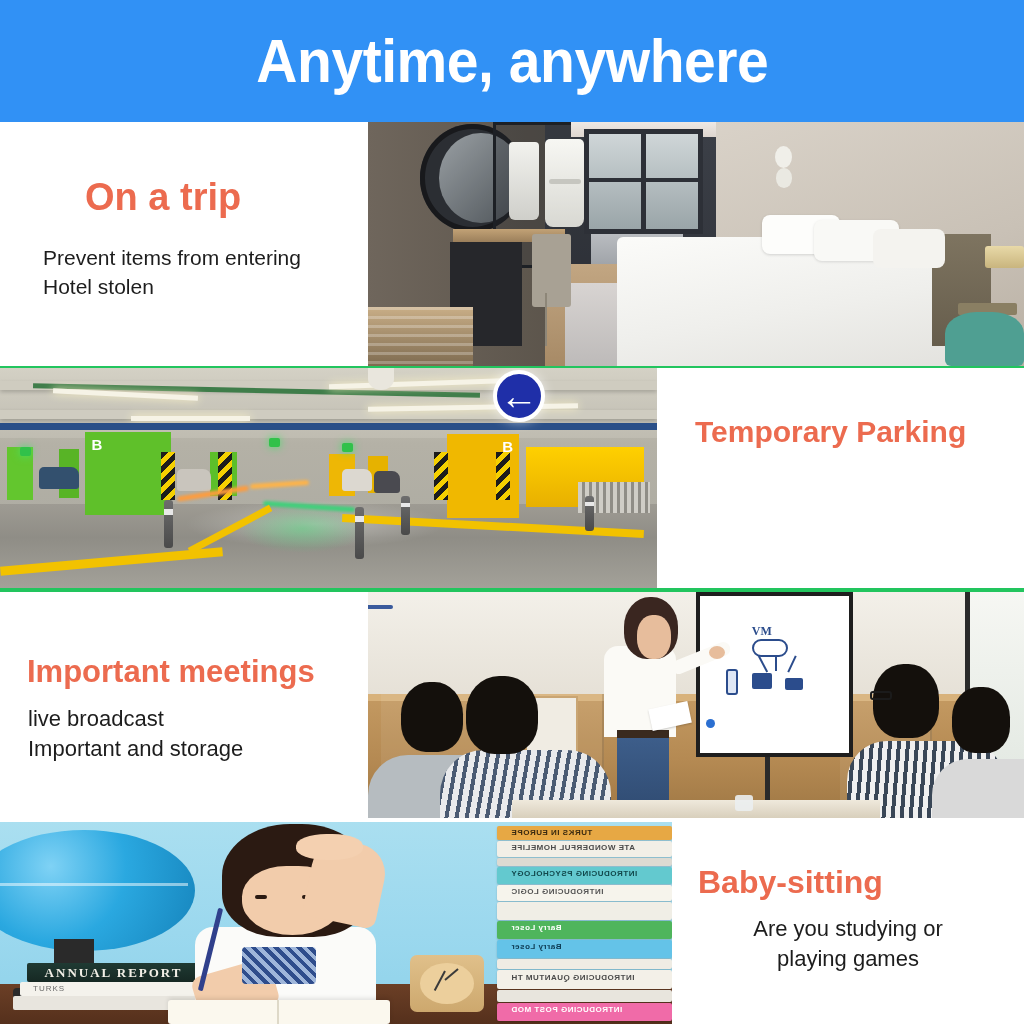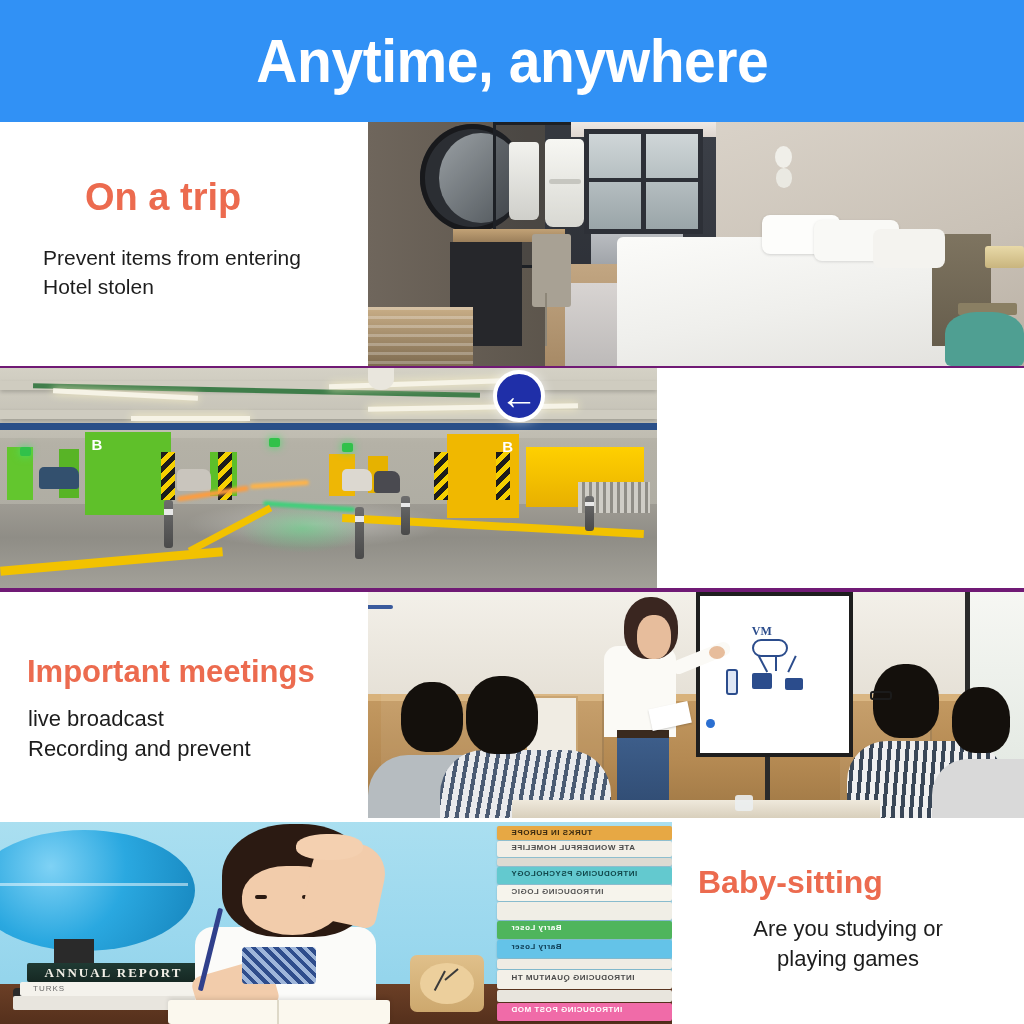--- a/index.html
+++ b/index.html
@@ -1,19 +1,19 @@
 <!DOCTYPE html>
 <html><head>
 <meta charset="utf-8">
 <style>
   * { margin:0; padding:0; box-sizing:border-box; }
   html,body { width:1024px; height:1024px; overflow:hidden; background:#ffffff; }
   body { font-family:"Liberation Sans", sans-serif; }
 
-  .page { position:relative; width:1024px; height:772px; background:#701a75; }
+  .page { position:relative; width:1024px; height:772px; background:#22c55e; }
 
   
   .header {
     position:absolute; left:0; top:0; width:1024px; height:122px;
     background:#3191f5; display:flex; align-items:center; justify-content:center;
   }
   .header-title {
     color:#ffffff; font-size:62px; font-weight:bold;
     font-family:"Liberation Sans Narrow","Liberation Sans",sans-serif;
     letter-spacing:-0.5px; transform:scaleX(0.92); transform-origin:center;
@@ -458,30 +458,31 @@
         <div class="g-yellowline g-yl2"></div>
         <div class="g-yellowline g-yl3"></div>
         <div class="g-bollard g-bl1"></div>
         <div class="g-bollard g-bl2"></div>
         <div class="g-bollard g-bl3"></div>
         <div class="g-bollard g-bl4"></div>
       </div>
     </div>
 
     <div class="panel-text">
+      <div class="heading">Temporary Parking</div>
     </div>
   </div>
 
   <div class="row r3">
 
     <div class="panel-text">
       <div class="heading">Important meetings</div>
       <div class="body">
         <div class="body-line">live broadcast</div>
-        <div class="body-line">Recording and prevent</div>
+        <div class="body-line">Important and storage</div>
       </div>
     </div>
 
     <div class="panel-photo">
       <div class="meeting">
         <div class="m-wall"></div>
         <div class="m-wood"></div>
         <div class="m-shelf"></div>
         <div class="m-wood-panel m-wp1"></div>
         <div class="m-wood-panel m-wp2"></div>

